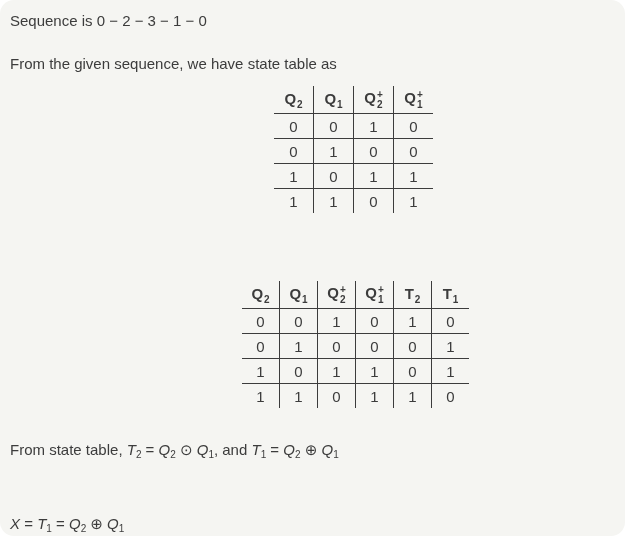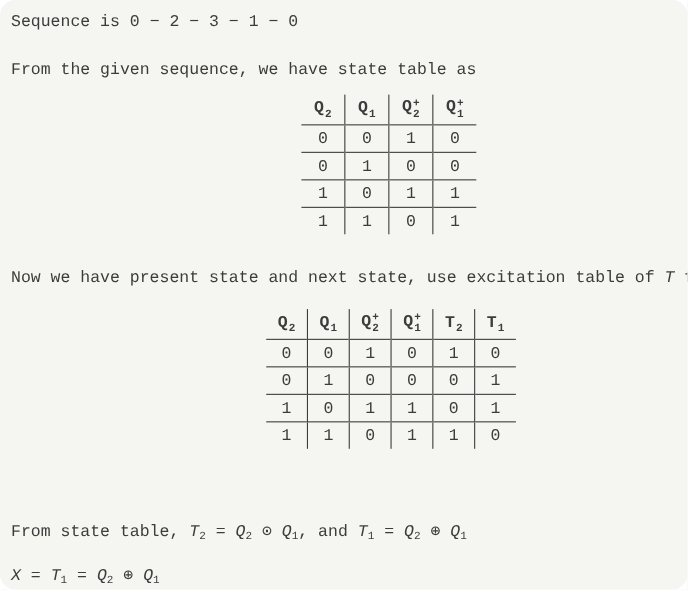--- a/index.html
+++ b/index.html
@@ -2,36 +2,36 @@
 <html style="--bg: #f5f5f2; --fg: #3c3c3c; --line: #3c3c3c;"><head>
 <meta charset="utf-8">
 <style>
   html, body { margin: 0; padding: 0; }
   .page {
     position: relative;
     width: 625px;
     height: 536px;
     background: var(--bg, #f5f5f2);
     color: var(--fg, #3c3c3c);
-    font-family: Liberation Mono, monospace;
+    font-family: Liberation Sans, sans-serif;
     overflow: hidden;
     border-radius: 14px;
   }
   .para {
     position: absolute;
     left: 10px;
     margin: 0;
     font-size: 15px;
     line-height: 1.25;
     white-space: nowrap;
   }
   .p-seq   { top: 12px; }
   .p-intro1{ top: 55px; }
   .p-intro2{ top: 244px; }
-  .p-eq1   { top: 475px; }
+  .p-eq1   { top: 441px; }
   .p-eq2   { top: 515px; }
 
   .seg.k-i { font-style: italic; }
   .seg.k-s { font-size: 10px; vertical-align: -3px; }
 
   table.tbl {
     position: absolute;
     border-collapse: collapse;
     font-size: 15px;
     table-layout: fixed;
@@ -108,21 +108,20 @@
         </tr>
         <tr>
           <td>1</td>
           <td>1</td>
           <td>0</td>
           <td>1</td>
         </tr>
       </tbody>
     </table>
 
-  <p class="para p-intro2"><span class="seg k-t">Now we have present state and next state, use excitation table of </span><span class="seg k-i">T</span><span class="seg k-t"> flip-flop</span></p>
 
   <table class="tbl tbl-excit">
       <thead>
         <tr>
           <th><span class="hbase">Q</span><span class="hsub">2</span></th>
           <th><span class="hbase">Q</span><span class="hsub">1</span></th>
           <th><span class="hbase">Q</span><span class="hstack"><span class="hs">+</span><span class="hs">2</span></span></th>
           <th><span class="hbase">Q</span><span class="hstack"><span class="hs">+</span><span class="hs">1</span></span></th>
           <th><span class="hbase">T</span><span class="hsub">2</span></th>
           <th><span class="hbase">T</span><span class="hsub">1</span></th>

